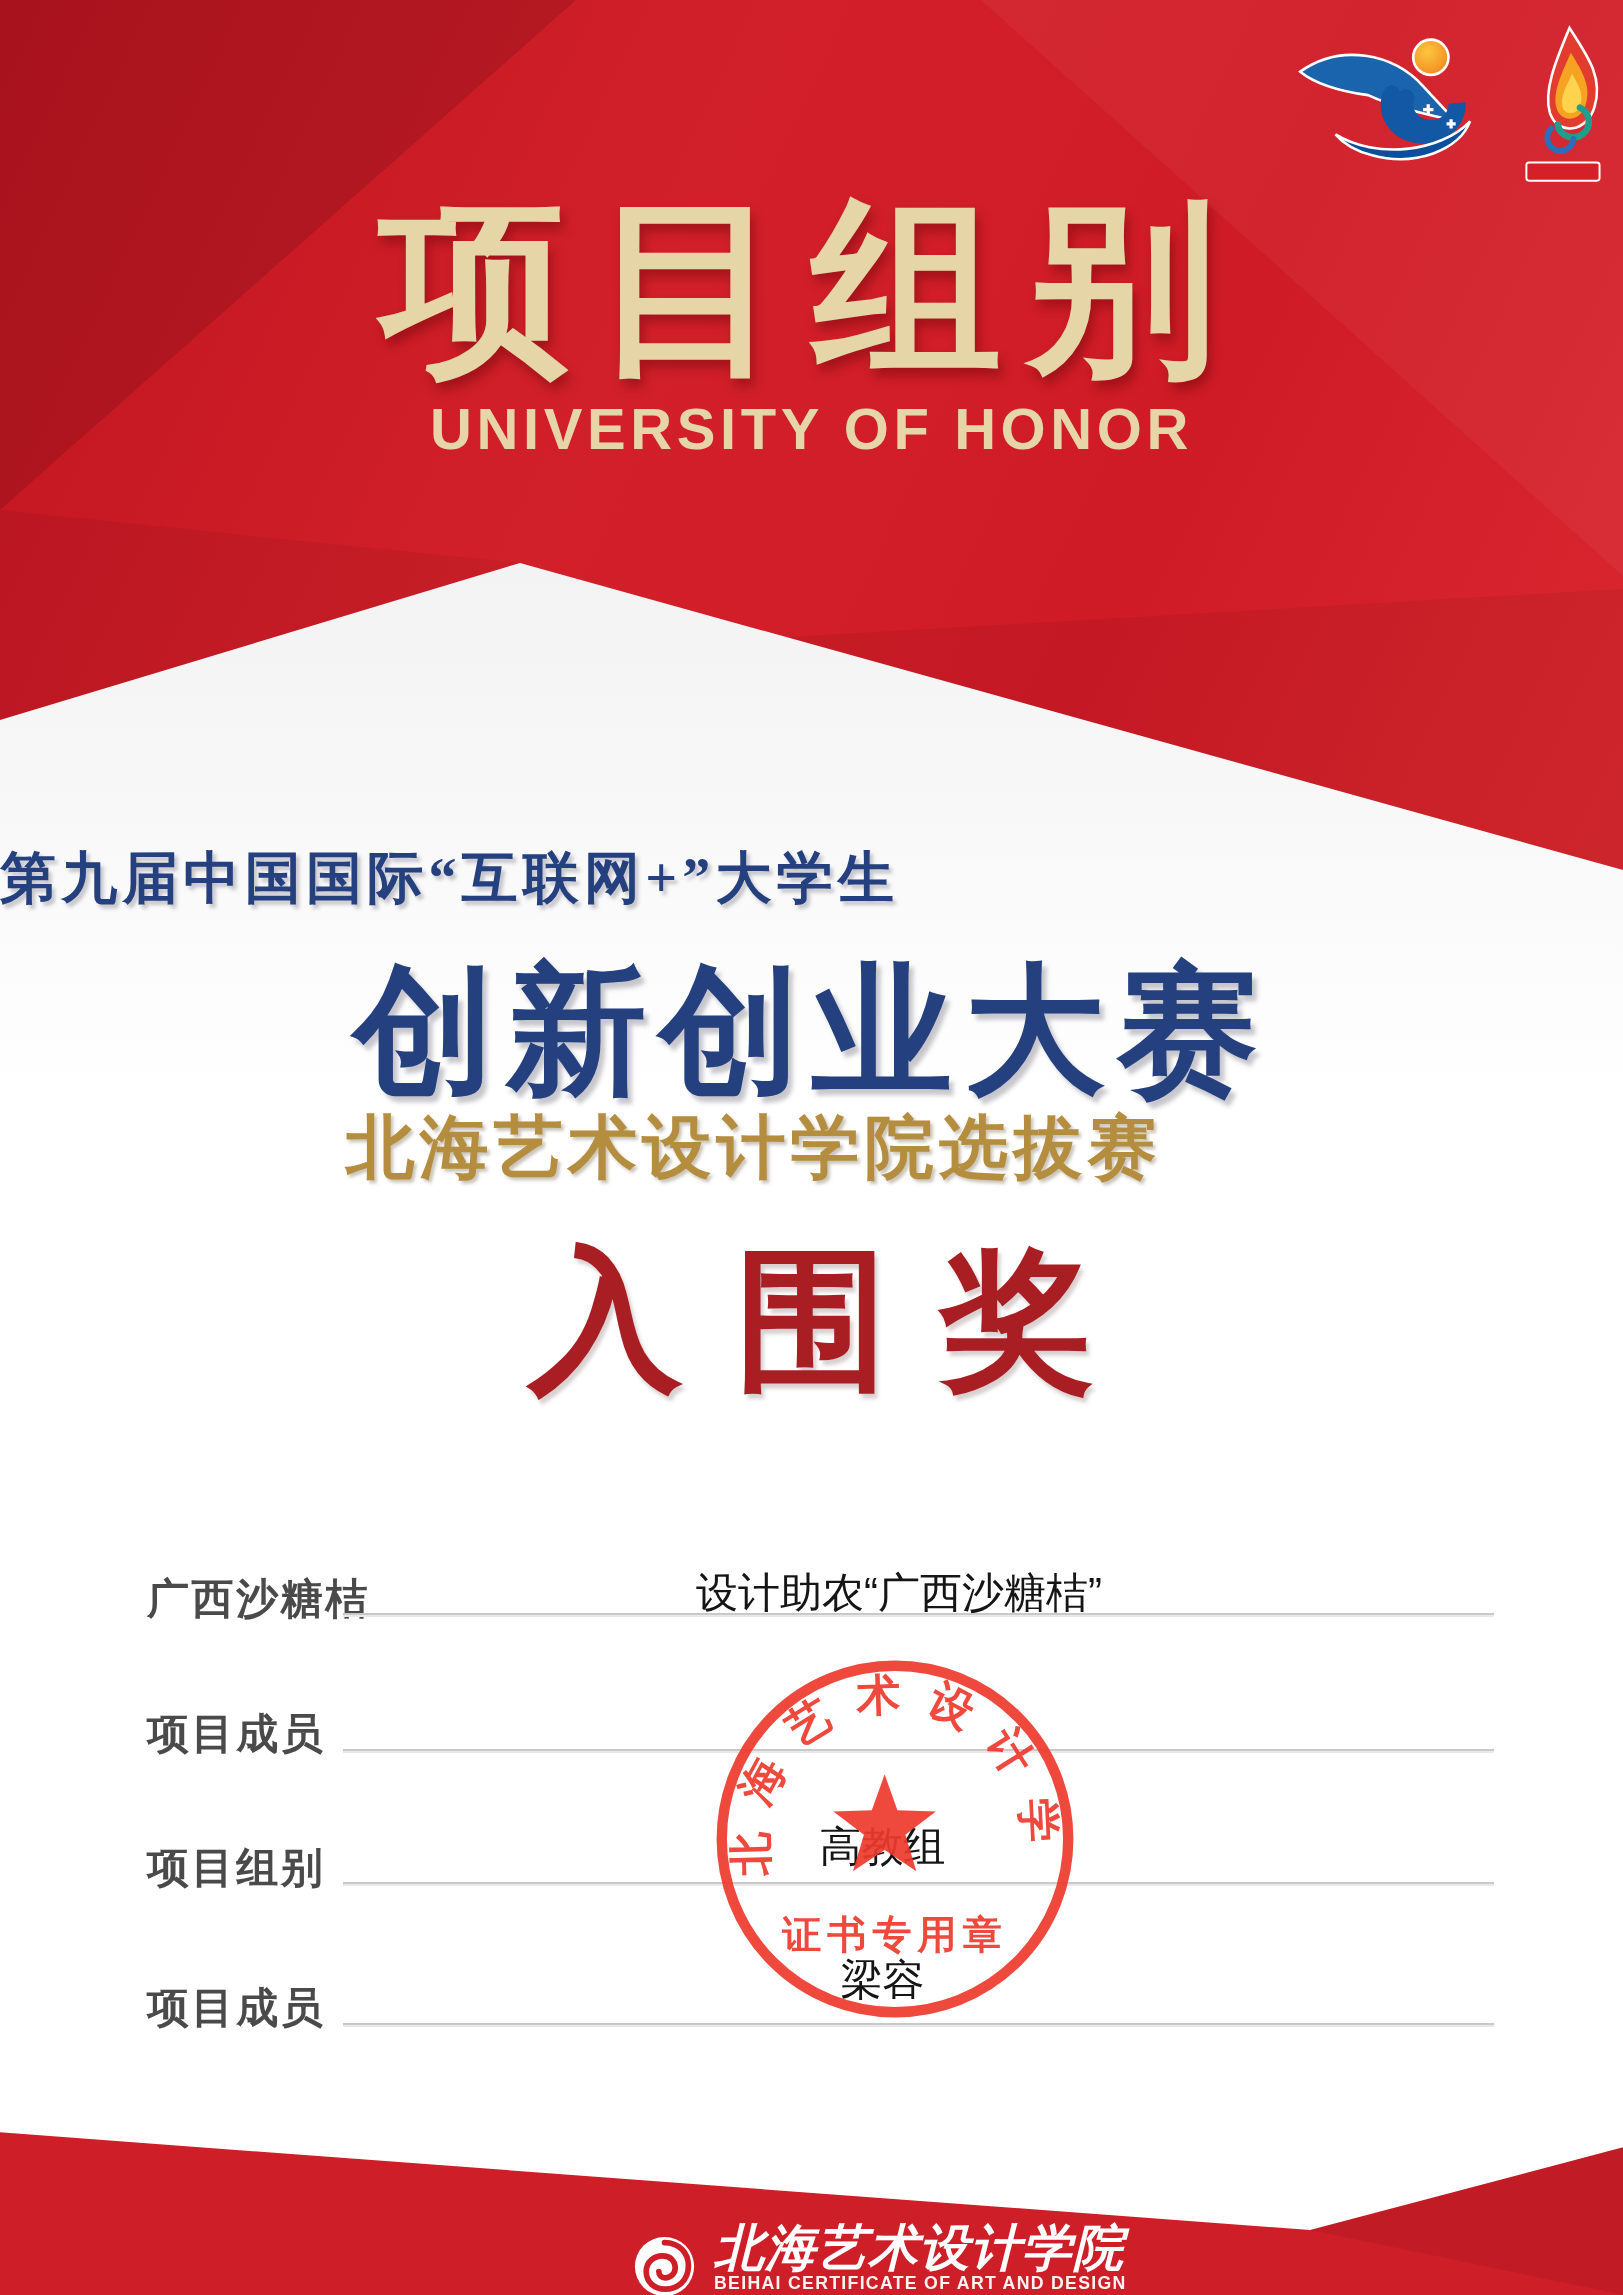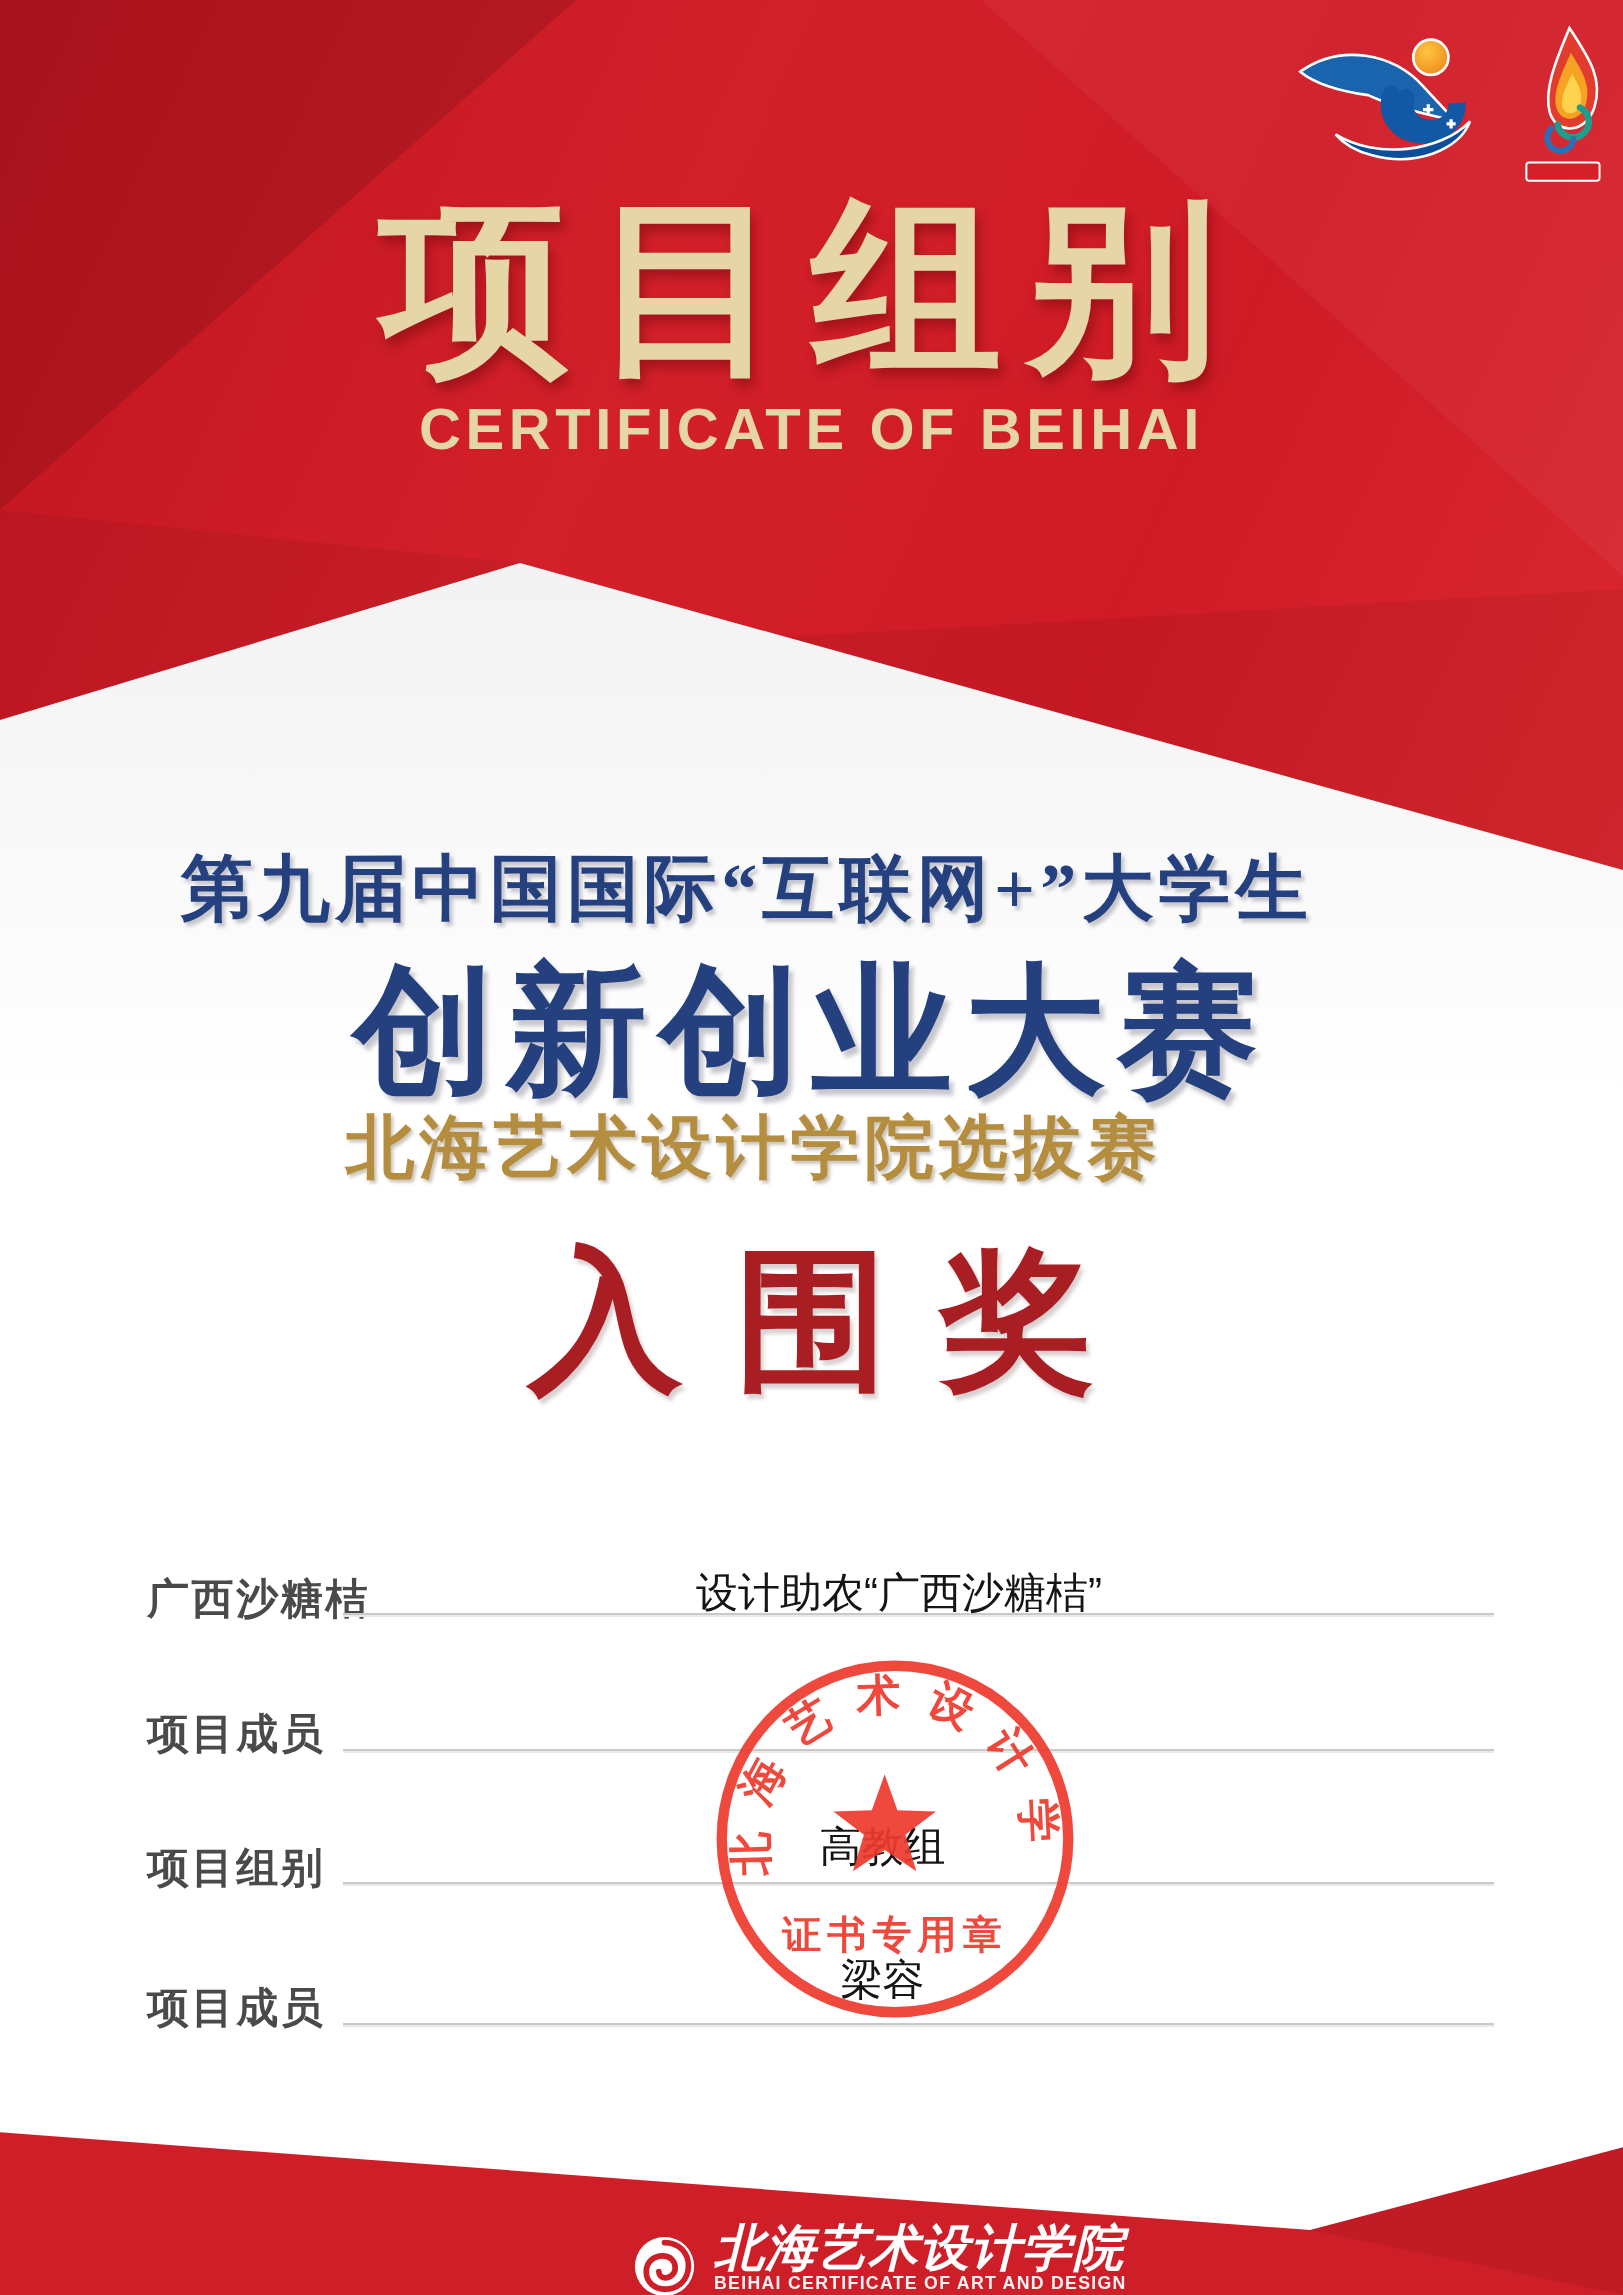--- a/index.html
+++ b/index.html
@@ -20,22 +20,22 @@
     font-size:190px;font-weight:900;letter-spacing:26px;color:#e6d5a6;
     text-shadow:3.9px 7.9px 10.5px rgba(90,0,5,0.38);white-space:nowrap;}
   .title-en{position:absolute;left:0;top:395px;width:1623px;text-align:center;
     font-size:58px;font-weight:bold;letter-spacing:4.6px;color:#e6d5a6;white-space:nowrap;}
 
   
   .logo-a{position:absolute;left:1295px;top:31px;}
   .logo-b{position:absolute;left:1512px;top:23.6px;}
 
   
-  .line1{position:absolute;left:0;top:841px;width:1313px;text-align:right;
-    font-family:"Liberation Serif",serif;font-weight:bold;font-size:72px;letter-spacing:5.2px;
+  .line1{position:absolute;left:0;top:841px;width:1313px;text-align:left;
+    font-family:"Liberation Serif",serif;font-weight:bold;font-size:56px;letter-spacing:5.2px;
     color:#24407f;text-shadow:3.3px 3.9px 3.9px rgba(130,130,145,0.45);white-space:nowrap;}
   .line2{position:absolute;left:0;top:937px;width:1623px;text-align:center;
     font-family:Liberation Serif, serif;font-weight:bold;font-size:141px;letter-spacing:11.8px;
     color:#24407f;text-shadow:4.6px 5.9px 4.6px rgba(130,130,145,0.45);white-space:nowrap;}
   .line3{position:absolute;left:0;top:1102px;width:1507px;text-align:center;
     font-family:"Liberation Serif",serif;font-weight:bold;font-size:69px;letter-spacing:5.2px;
     color:#b58d3f;text-shadow:2.6px 3.3px 3.3px rgba(150,140,120,0.5);white-space:nowrap;}
   .award{position:absolute;left:0;top:1218px;width:1623px;text-align:center;
     font-family:"Liberation Serif",serif;font-weight:bold;font-size:154px;letter-spacing:52px;padding-left:52px;box-sizing:border-box;
     color:#a81e23;text-shadow:3.3px 4.6px 3.9px rgba(160,140,140,0.4);white-space:nowrap;}
@@ -75,21 +75,21 @@
 <div class="page">
 
   <div class="header-red">
     <div class="facet f1"></div>
     <div class="facet f2"></div>
     <div class="facet f3"></div>
     <div class="facet f4"></div>
   </div>
 
   <div class="title-cn">项目组别</div>
-  <div class="title-en">CERTIFICATE OF BEIHAI</div>
+  <div class="title-en">UNIVERSITY OF HONOR</div>
 
   <div class="logo-a">
     <svg width="209" height="144" viewBox="0 0 320 220">
       <defs>
         <radialGradient id="sun" cx="40%" cy="35%" r="70%">
           <stop offset="0%" stop-color="#ffc63f"></stop>
             <stop offset="100%" stop-color="#ef8b1f"></stop>
         </radialGradient>
       </defs>
       <path d="M8 62 C70 18 150 34 196 84 L246 138 C198 126 150 116 112 98 C70 92 30 80 8 62 Z" fill="#1a63ad" stroke="#ffffff" stroke-width="4"></path>

